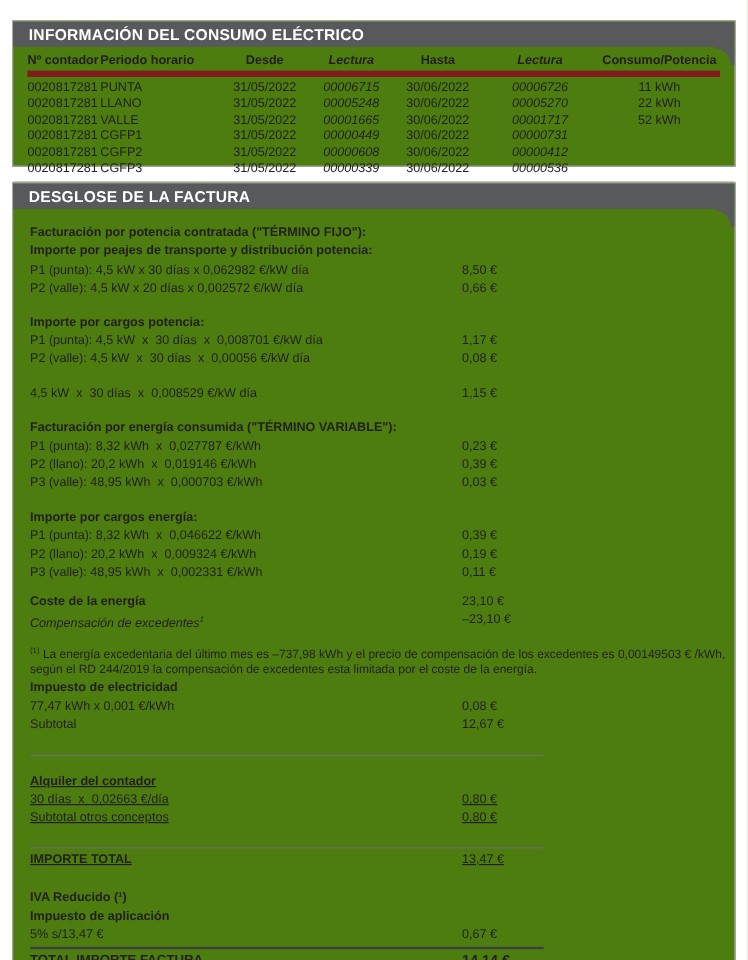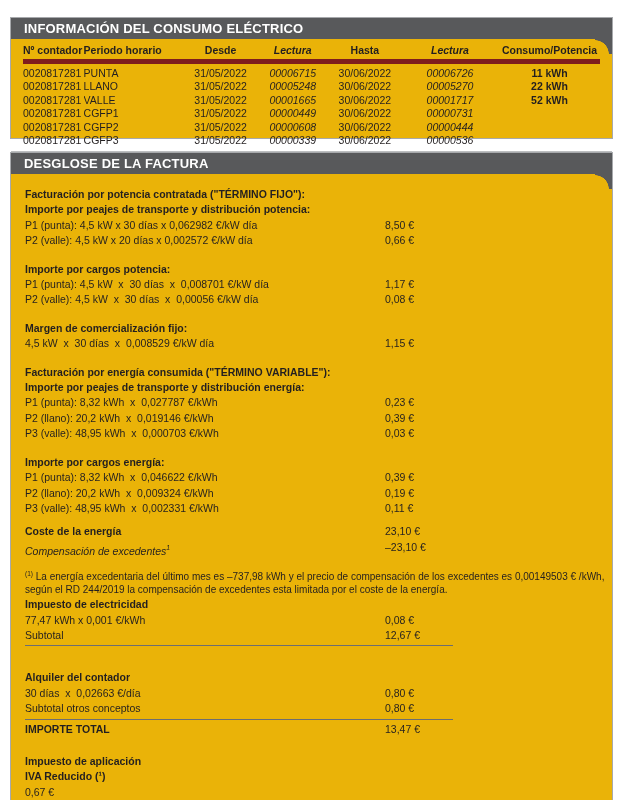--- a/index.html
+++ b/index.html
@@ -7,21 +7,21 @@
     width:623px; height:800px; overflow:hidden;
     font-family:"Liberation Sans", sans-serif;
     color:#231f20;
     -webkit-font-smoothing:antialiased;
   }
   .page { width:623px; height:800px; position:relative; }
 
   
   .panel {
     position:absolute; left:10px; width:603px;
-    border:1px solid #a7a9ac; background:#eab308; box-sizing:border-box;
+    border:1px solid #a7a9ac; background:#4d7c0f; box-sizing:border-box;
   }
   .panel-consumption { top:17px; height:122px; }
   .panel-breakdown  { top:152px; height:688px; }
 
   .bar {
     position:relative; height:21px; background:#58595b;
     display:flex; align-items:center;
   }
   .bar::after {
     content:""; position:absolute; right:0; top:100%;
@@ -45,47 +45,47 @@
   table.meter th, table.meter td { overflow:hidden; white-space:nowrap; }
   table.meter col.c1 { width:10.5%; } table.meter col.c2 { width:17.5%; }
   table.meter col.c3 { width:12.5%; } table.meter col.c4 { width:12.5%; }
   table.meter col.c5 { width:12.5%; } table.meter col.c6 { width:17%; }
   table.meter col.c7 { width:17.5%; }
   table.meter th:nth-child(1), table.meter td:nth-child(1),
   table.meter th:nth-child(2), table.meter td:nth-child(2) { text-align:left; }
   table.meter th:nth-child(n+3), table.meter td:nth-child(n+3) { text-align:center; }
   table.meter th:nth-child(4), table.meter td:nth-child(4),
   table.meter th:nth-child(6), table.meter td:nth-child(6) { font-style:italic; }
-  table.meter td:nth-child(7) { font-weight:bold; }
+  table.meter td:nth-child(7) { font-weight:normal; }
   table.meter tbody tr:first-child td { padding-top:3px; }
 
   .last-reading {
     margin:4px 0 0 0; border-top:1px solid #bcbec0;
     padding:4px 12px 0 12px; font-size:9.5px;
   }
 
   
   .breakdown-body { padding:13px 14px 0 14px; font-size:10.5px; }
   .row { display:flex; width:428px; line-height:15.4px; }
   .row .lbl { flex:0 0 360px; white-space:pre-wrap; }
   .row .val { white-space:nowrap; }
   .b { font-weight:bold; }
   .i { font-style:italic; }
   .sec { margin-bottom:13px; }
   .sec-tight { margin-bottom:8px; }
-  .ruled { border-bottom:1.5px solid #6d6e71; padding-bottom:2px; margin-bottom:2px; }
+  .ruled { border-bottom:1.5px solid #6d6e71; padding-bottom:16px; margin-bottom:2px; }
   .ruled-strong { border-bottom:2px solid #404041; padding-bottom:2px; margin-bottom:2px; }
   .footnote {
     margin:9px 0 1px 0; font-size:10px; line-height:12.6px; width:585px;
   }
   .footnote sup { font-size:6.5px; }
   sup.mark { font-size:6.8px; }
   .grand .lbl { font-size:11px; font-weight:bold; }
   .grand .val { font-size:12px; font-weight:bold; }
-  .mt14 { margin-top:24px; }
+  .mt14 { margin-top:14px;text-decoration:underline; }
   .mt17 { margin-top:17px; }
 </style>
 </head>
 <body>
 
 <div class="page">
 
   <section class="panel panel-consumption">
     <header class="bar">
       <h1>INFORMACIÓN DEL CONSUMO ELÉCTRICO</h1>
@@ -148,21 +148,21 @@
             <td>30/06/2022</td>
             <td>00000731</td>
             <td></td>
           </tr>
           <tr>
             <td>0020817281</td>
             <td>CGFP2</td>
             <td>31/05/2022</td>
             <td>00000608</td>
             <td>30/06/2022</td>
-            <td>00000444</td>
+            <td>00000412</td>
             <td></td>
           </tr>
           <tr>
             <td>0020817281</td>
             <td>CGFP3</td>
             <td>31/05/2022</td>
             <td>00000339</td>
             <td>30/06/2022</td>
             <td>00000536</td>
             <td></td>
@@ -205,34 +205,28 @@
           <span class="val">1,17 €</span>
         </div>
         <div class="row">
           <span class="lbl">P2 (valle): 4,5 kW  x  30 días  x  0,00056 €/kW día</span>
           <span class="val">0,08 €</span>
         </div>
       </div>
 
       <div class="sec">
         <div class="row">
-            <span class="lbl b">Margen de comercialización fijo:</span>
-          </div>
-        <div class="row">
           <span class="lbl">4,5 kW  x  30 días  x  0,008529 €/kW día</span>
           <span class="val">1,15 €</span>
         </div>
       </div>
 
       <div class="sec">
         <div class="row">
             <span class="lbl b">Facturación por energía consumida ("TÉRMINO VARIABLE"):</span>
-          </div>
-        <div class="row">
-            <span class="lbl b">Importe por peajes de transporte y distribución energía:</span>
           </div>
         <div class="row">
           <span class="lbl">P1 (punta): 8,32 kWh  x  0,027787 €/kWh</span>
           <span class="val">0,23 €</span>
         </div>
         <div class="row">
           <span class="lbl">P2 (llano): 20,2 kWh  x  0,019146 €/kWh</span>
           <span class="val">0,39 €</span>
         </div>
         <div class="row">
@@ -297,26 +291,27 @@
           <span class="val">0,80 €</span>
         </div>
         <div class="row">
           <span class="lbl b">IMPORTE TOTAL</span>
           <span class="val">13,47 €</span>
         </div>
       </div>
 
       <div class="mt17">
         <div class="row">
+            <span class="lbl b">IVA Reducido (¹)</span>
+          </div>
+        <div class="row">
             <span class="lbl b">Impuesto de aplicación</span>
           </div>
-        <div class="row">
-            <span class="lbl b">IVA Reducido (¹)</span>
-          </div>
         <div class="row ruled-strong">
+          <span class="lbl">5% s/13,47 €</span>
           <span class="val">0,67 €</span>
         </div>
         <div class="row grand">
           <span class="lbl">TOTAL IMPORTE FACTURA</span>
           <span class="val">14,14 €</span>
         </div>
       </div>
 
     </div>
   </section>

